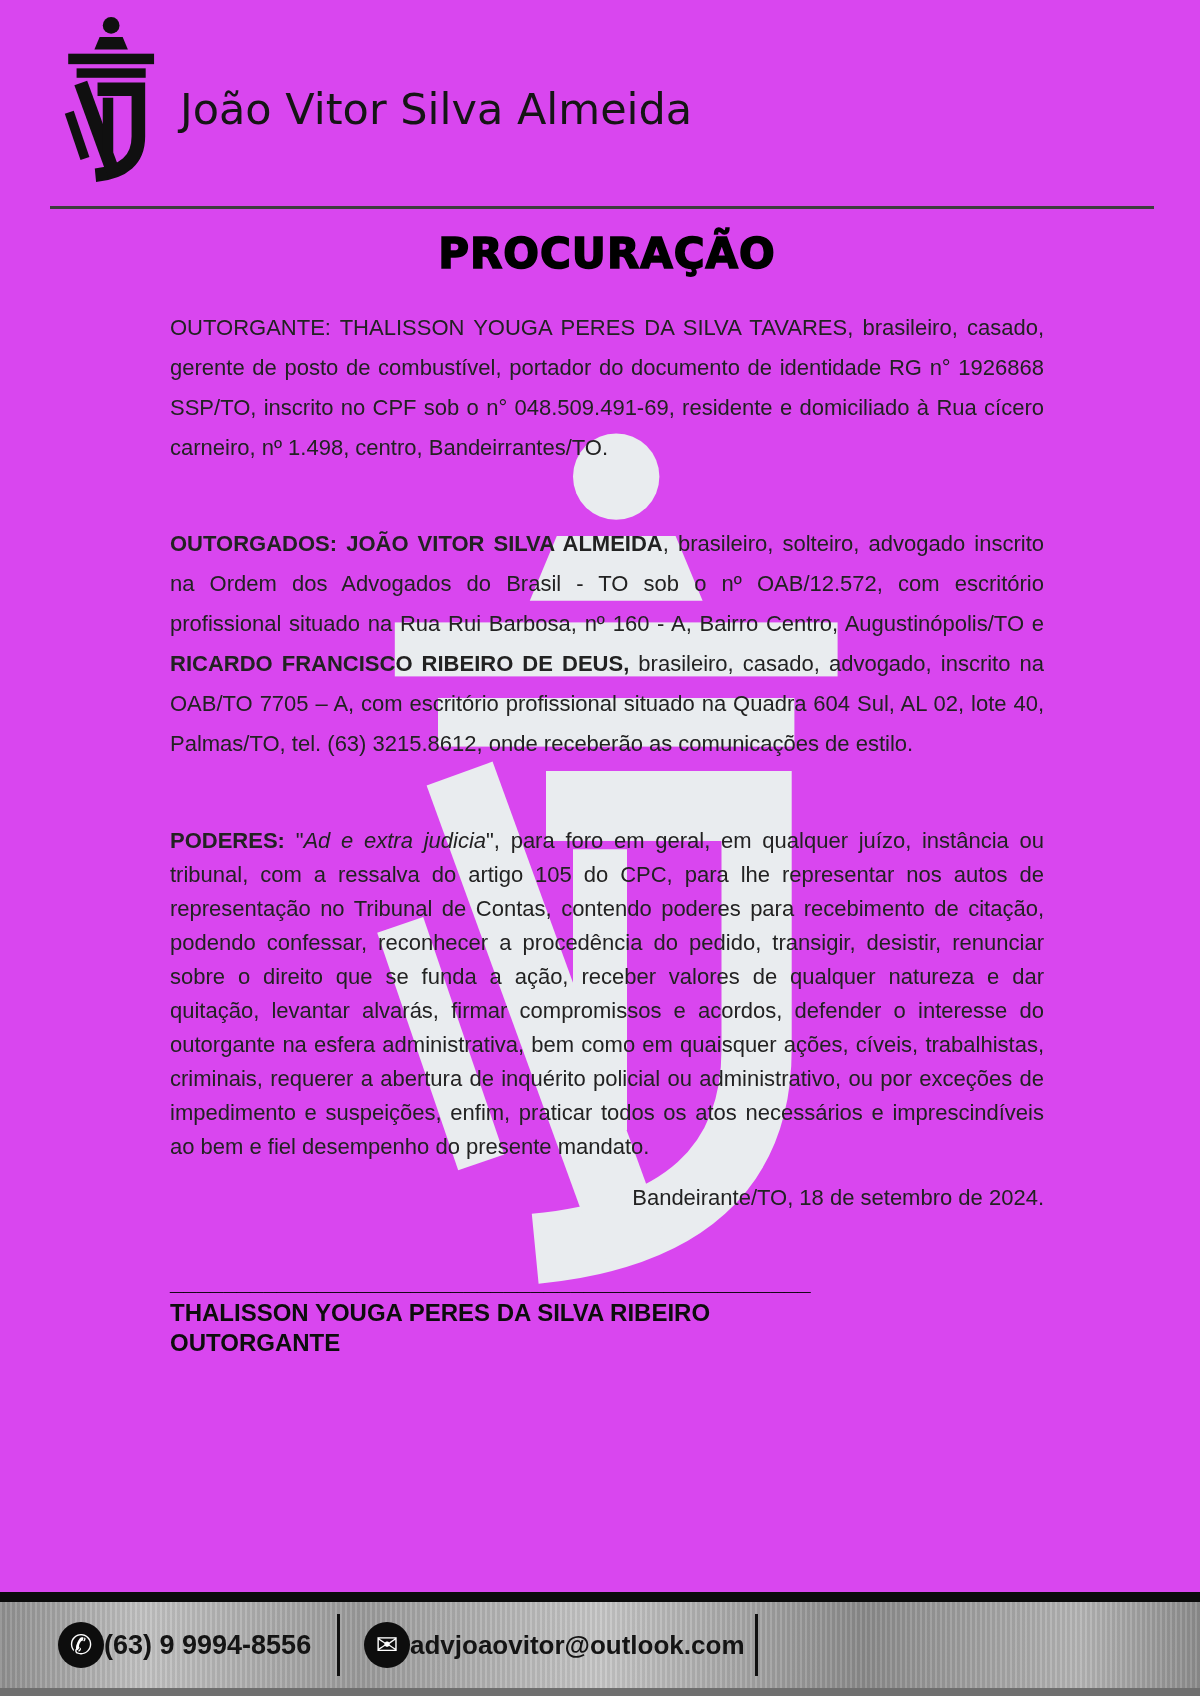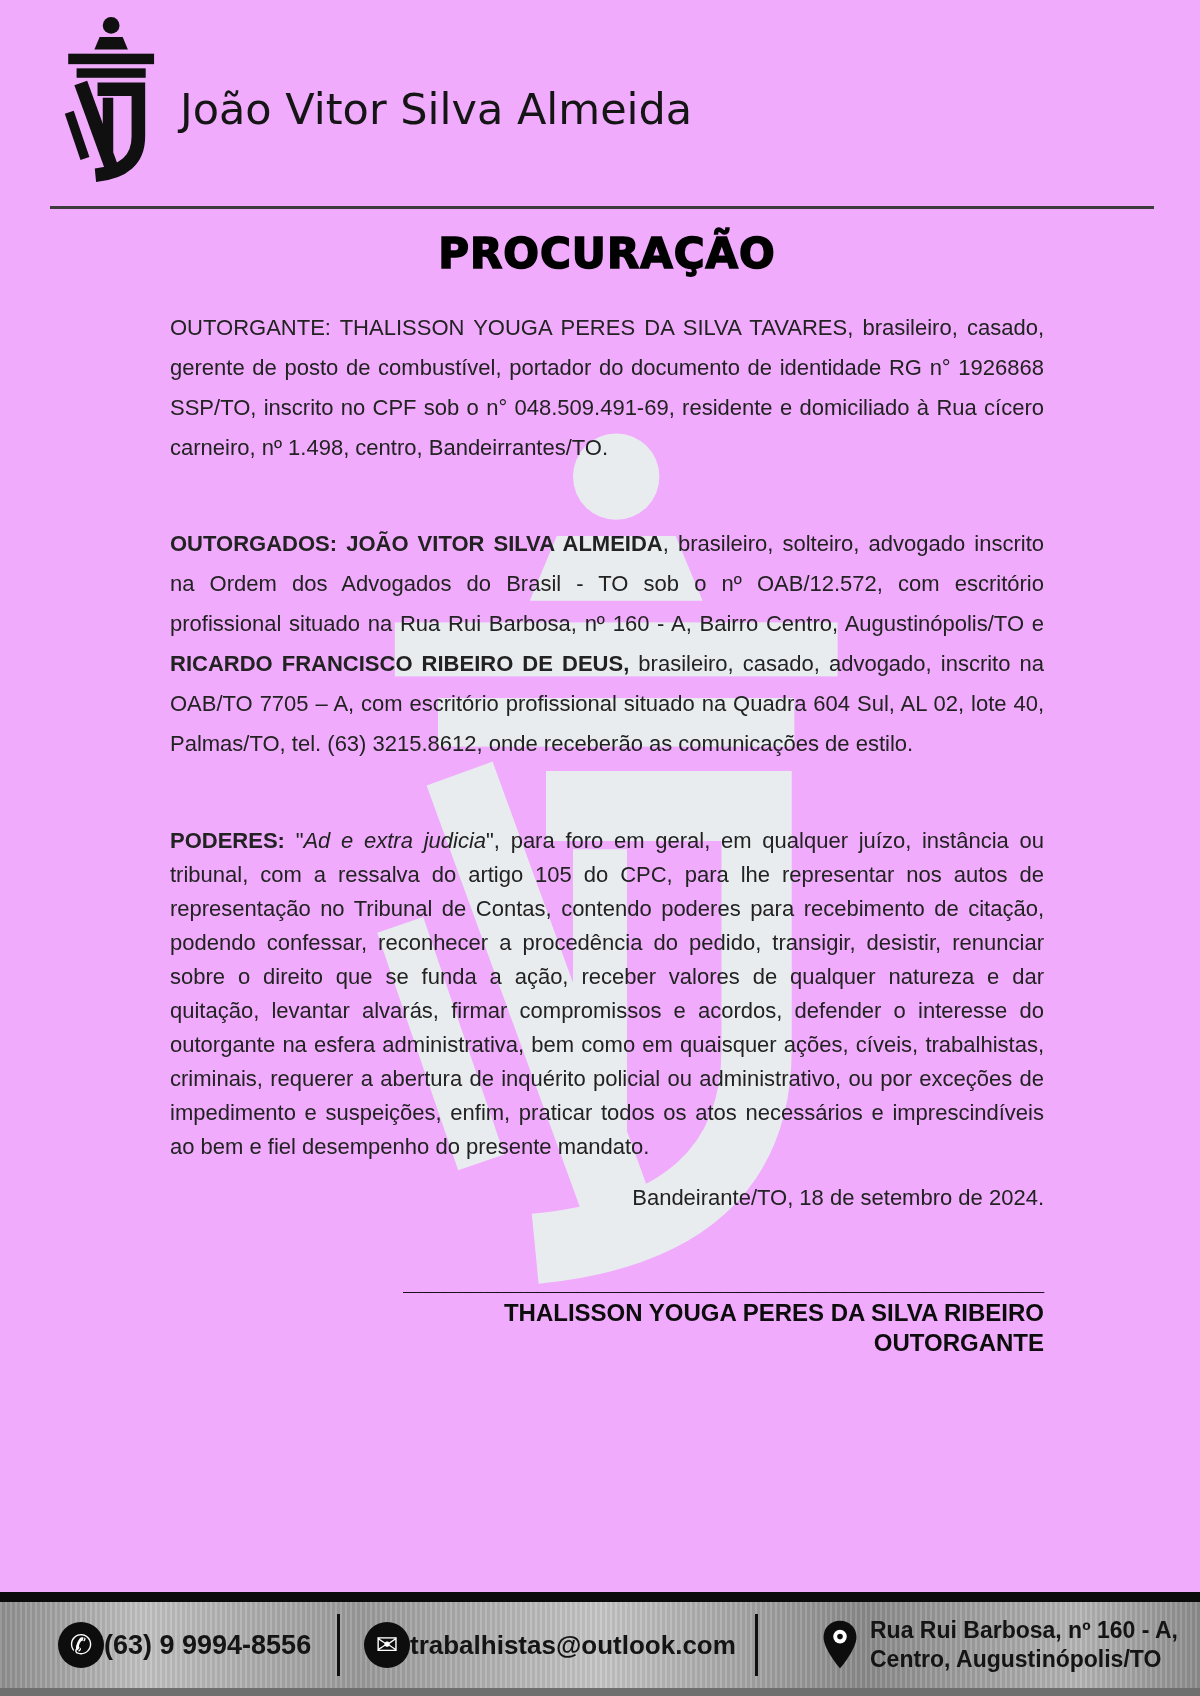--- a/index.html
+++ b/index.html
@@ -1,20 +1,20 @@
 <!DOCTYPE html>
 <html><head>
 <meta charset="utf-8">
 <style>
   * { margin:0; padding:0; box-sizing:border-box; }
   html,body { background:#ffffff; }
   .page {
     position:relative;
     width:1200px; height:1696px;
-    background:#f0abfc;
+    background:#d946ef;
     overflow:hidden;
     font-family:"Liberation Sans", sans-serif;
     color:#1c1c1c;
   }
   
   .watermark {
     position:absolute; left:330px; top:428px;
     width:540px; height:918px;
     color:#e9ecef;
     z-index:0;
@@ -54,21 +54,21 @@
   .lh40 { line-height:40px; }
   .lh34 { line-height:34px; }
   .mb-p1 { margin-bottom:56px; }
   .mb-p2 { margin-bottom:60px; }
   .mb-p3 { margin-bottom:20px; }
   .date-line {
     font-size:22px; line-height:28px;
     text-align:right; color:#222;
     margin-bottom:58px;
   }
-  .sig-block { text-align:right; }
+  .sig-block { text-align:left; }
   .sig-line { font-size:24px; font-weight:bold; line-height:24px; letter-spacing:0; color:#000; white-space:nowrap; }
   .sig-name { font-size:24px; font-weight:bold; color:#0d0d0d; margin-top:4px; line-height:30px; }
   .sig-role { font-size:24px; font-weight:bold; color:#0d0d0d; line-height:30px; }
 
   
   footer { position:absolute; left:0; bottom:0; width:100%; height:104px; z-index:3; }
   .footer-top { height:10px; background:#0b0b0b; }
   .footer-body {
     height:86px;
     background-image:
@@ -151,31 +151,20 @@
         <div class="circle-icon">
           <span class="glyph">✆</span>
         </div>
         <span class="f-text">(63) 9 9994-8556</span>
       </div>
       <div class="vdiv"></div>
       <div class="f-sec f-sec2">
         <div class="circle-icon">
           <span class="glyph">✉</span>
         </div>
-        <span class="f-text f-text-email">trabalhistas@outlook.com</span>
+        <span class="f-text f-text-email">advjoaovitor@outlook.com</span>
       </div>
       <div class="vdiv"></div>
-      <div class="f-sec f-sec3">
-        <svg class="pin-icon" viewBox="0 0 24 34">
-          <path d="M12,0.5 C5.6,0.5 0.8,5.3 0.8,11.6 C0.8,20 12,33 12,33 S23.2,20 23.2,11.6 C23.2,5.3 18.4,0.5 12,0.5 Z" fill="#0d0d0d"></path>
-          <circle cx="12" cy="11.3" r="4.6" fill="#ffffff"></circle>
-          <circle cx="12" cy="11.3" r="1.9" fill="#0d0d0d"></circle>
-        </svg>
-        <span class="addr">
-          <span>Rua Rui Barbosa, nº 160 - A,</span><br>
-          <span>Centro, Augustinópolis/TO</span>
-        </span>
-      </div>
     </div>
     <div class="footer-bottom"></div>
   </footer>
 
 </div>
 
 </body></html>

